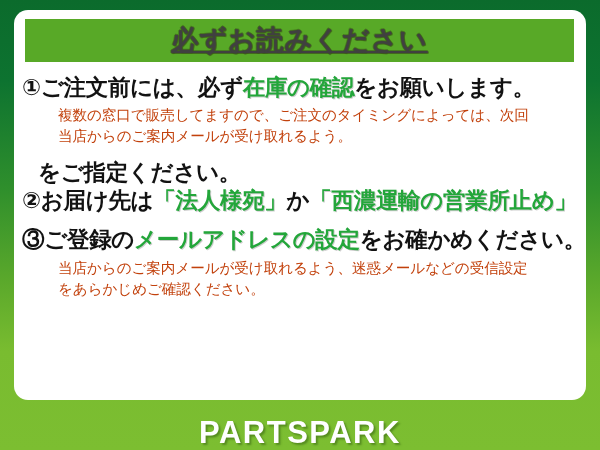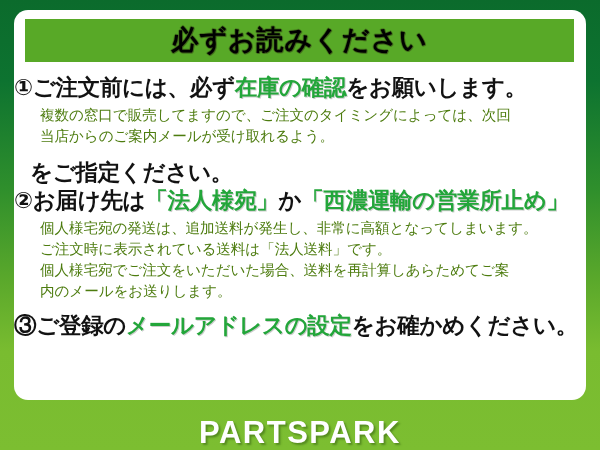--- a/index.html
+++ b/index.html
@@ -50,38 +50,39 @@
     width: 549px;
     height: 43px;
     background: #58a927;
     display: flex;
     align-items: center;
     justify-content: center;
   }
   .header-title {
     font-size: 27px;
     font-weight: bold;
-    color: #000000;
+    color: #404040;
     letter-spacing: 1px;
     line-height: 1;
     text-shadow:
        1px  0px 0 rgba(60,90,25,.55),
       -1px  0px 0 rgba(60,90,25,.55),
        0px  1px 0 rgba(60,90,25,.55),
        0px -1px 0 rgba(60,90,25,.55),
        1px  1px 0 rgba(60,90,25,.55);
+    text-decoration: underline;
   }
 
   
   .body-area {
     position: absolute;
     left: 0;
     top: 60px;
     width: 564px;
-    padding: 0 10px 0 0;
+    padding: 0 10px 0 8px;
     box-sizing: border-box;
   }
 
   .item { margin: 0; }
   .item-1 { margin-top: 4px; }
   .item-2 { margin-top: 12px; }
   .item-3 { margin-top: 11px; font-family: Liberation Serif, serif; }
 
   .item-head {
     font-size: 22.5px;
@@ -93,24 +94,24 @@
   }
   .head-indent { display: inline-block; padding-left: 16px; }
 
   .hl {
     color: #23a63a;
     text-shadow: 1px 1px 0 rgba(0,0,0,.20);
   }
 
   .item-body {
     font-size: 14.6px;
-    color: #4d7c0f;
+    color: #c2410c;
     line-height: 1.42;
     letter-spacing: -0.1px;
-    margin-left: 26px;
+    margin-left: 36px;
     margin-top: 3px;
     white-space: nowrap;
   }
   .item-body div { white-space: nowrap; }
 
   
   .footer {
     position: absolute;
     left: 0;
     top: 400px;
@@ -146,30 +147,28 @@
         <div class="item-head"><span>①</span><span>ご注文前には、必ず</span><span class="hl">在庫の確認</span><span>をお願いします。</span></div>
         <div class="item-body">
           <div>複数の窓口で販売してますので、ご注文のタイミングによっては、次回</div>
           <div>当店からのご案内メールが受け取れるよう。</div>
         </div>
       </div>
 
       <div class="item item-2">
         <div class="item-head"><span class="head-indent">をご指定ください。</span></div>
         <div class="item-head"><span>②</span><span>お届け先は</span><span class="hl">「法人様宛」</span><span>か</span><span class="hl">「西濃運輸の営業所止め」</span></div>
-        <div class="item-body">
-          <div>個人様宅宛の発送は、追加送料が発生し、非常に高額となってしまいます。</div>
-          <div>ご注文時に表示されている送料は「法人送料」です。</div>
-          <div>個人様宅宛でご注文をいただいた場合、送料を再計算しあらためてご案</div>
-          <div>内のメールをお送りします。</div>
-        </div>
       </div>
 
       <div class="item item-3">
         <div class="item-head"><span>③</span><span>ご登録の</span><span class="hl">メールアドレスの設定</span><span>をお確かめください。</span></div>
+        <div class="item-body">
+          <div>当店からのご案内メールが受け取れるよう、迷惑メールなどの受信設定</div>
+          <div>をあらかじめご確認ください。</div>
+        </div>
       </div>
 
     </div>
   </div>
 
   <div class="footer">
     <div class="brand">PARTSPARK</div>
   </div>
 
 </div>

